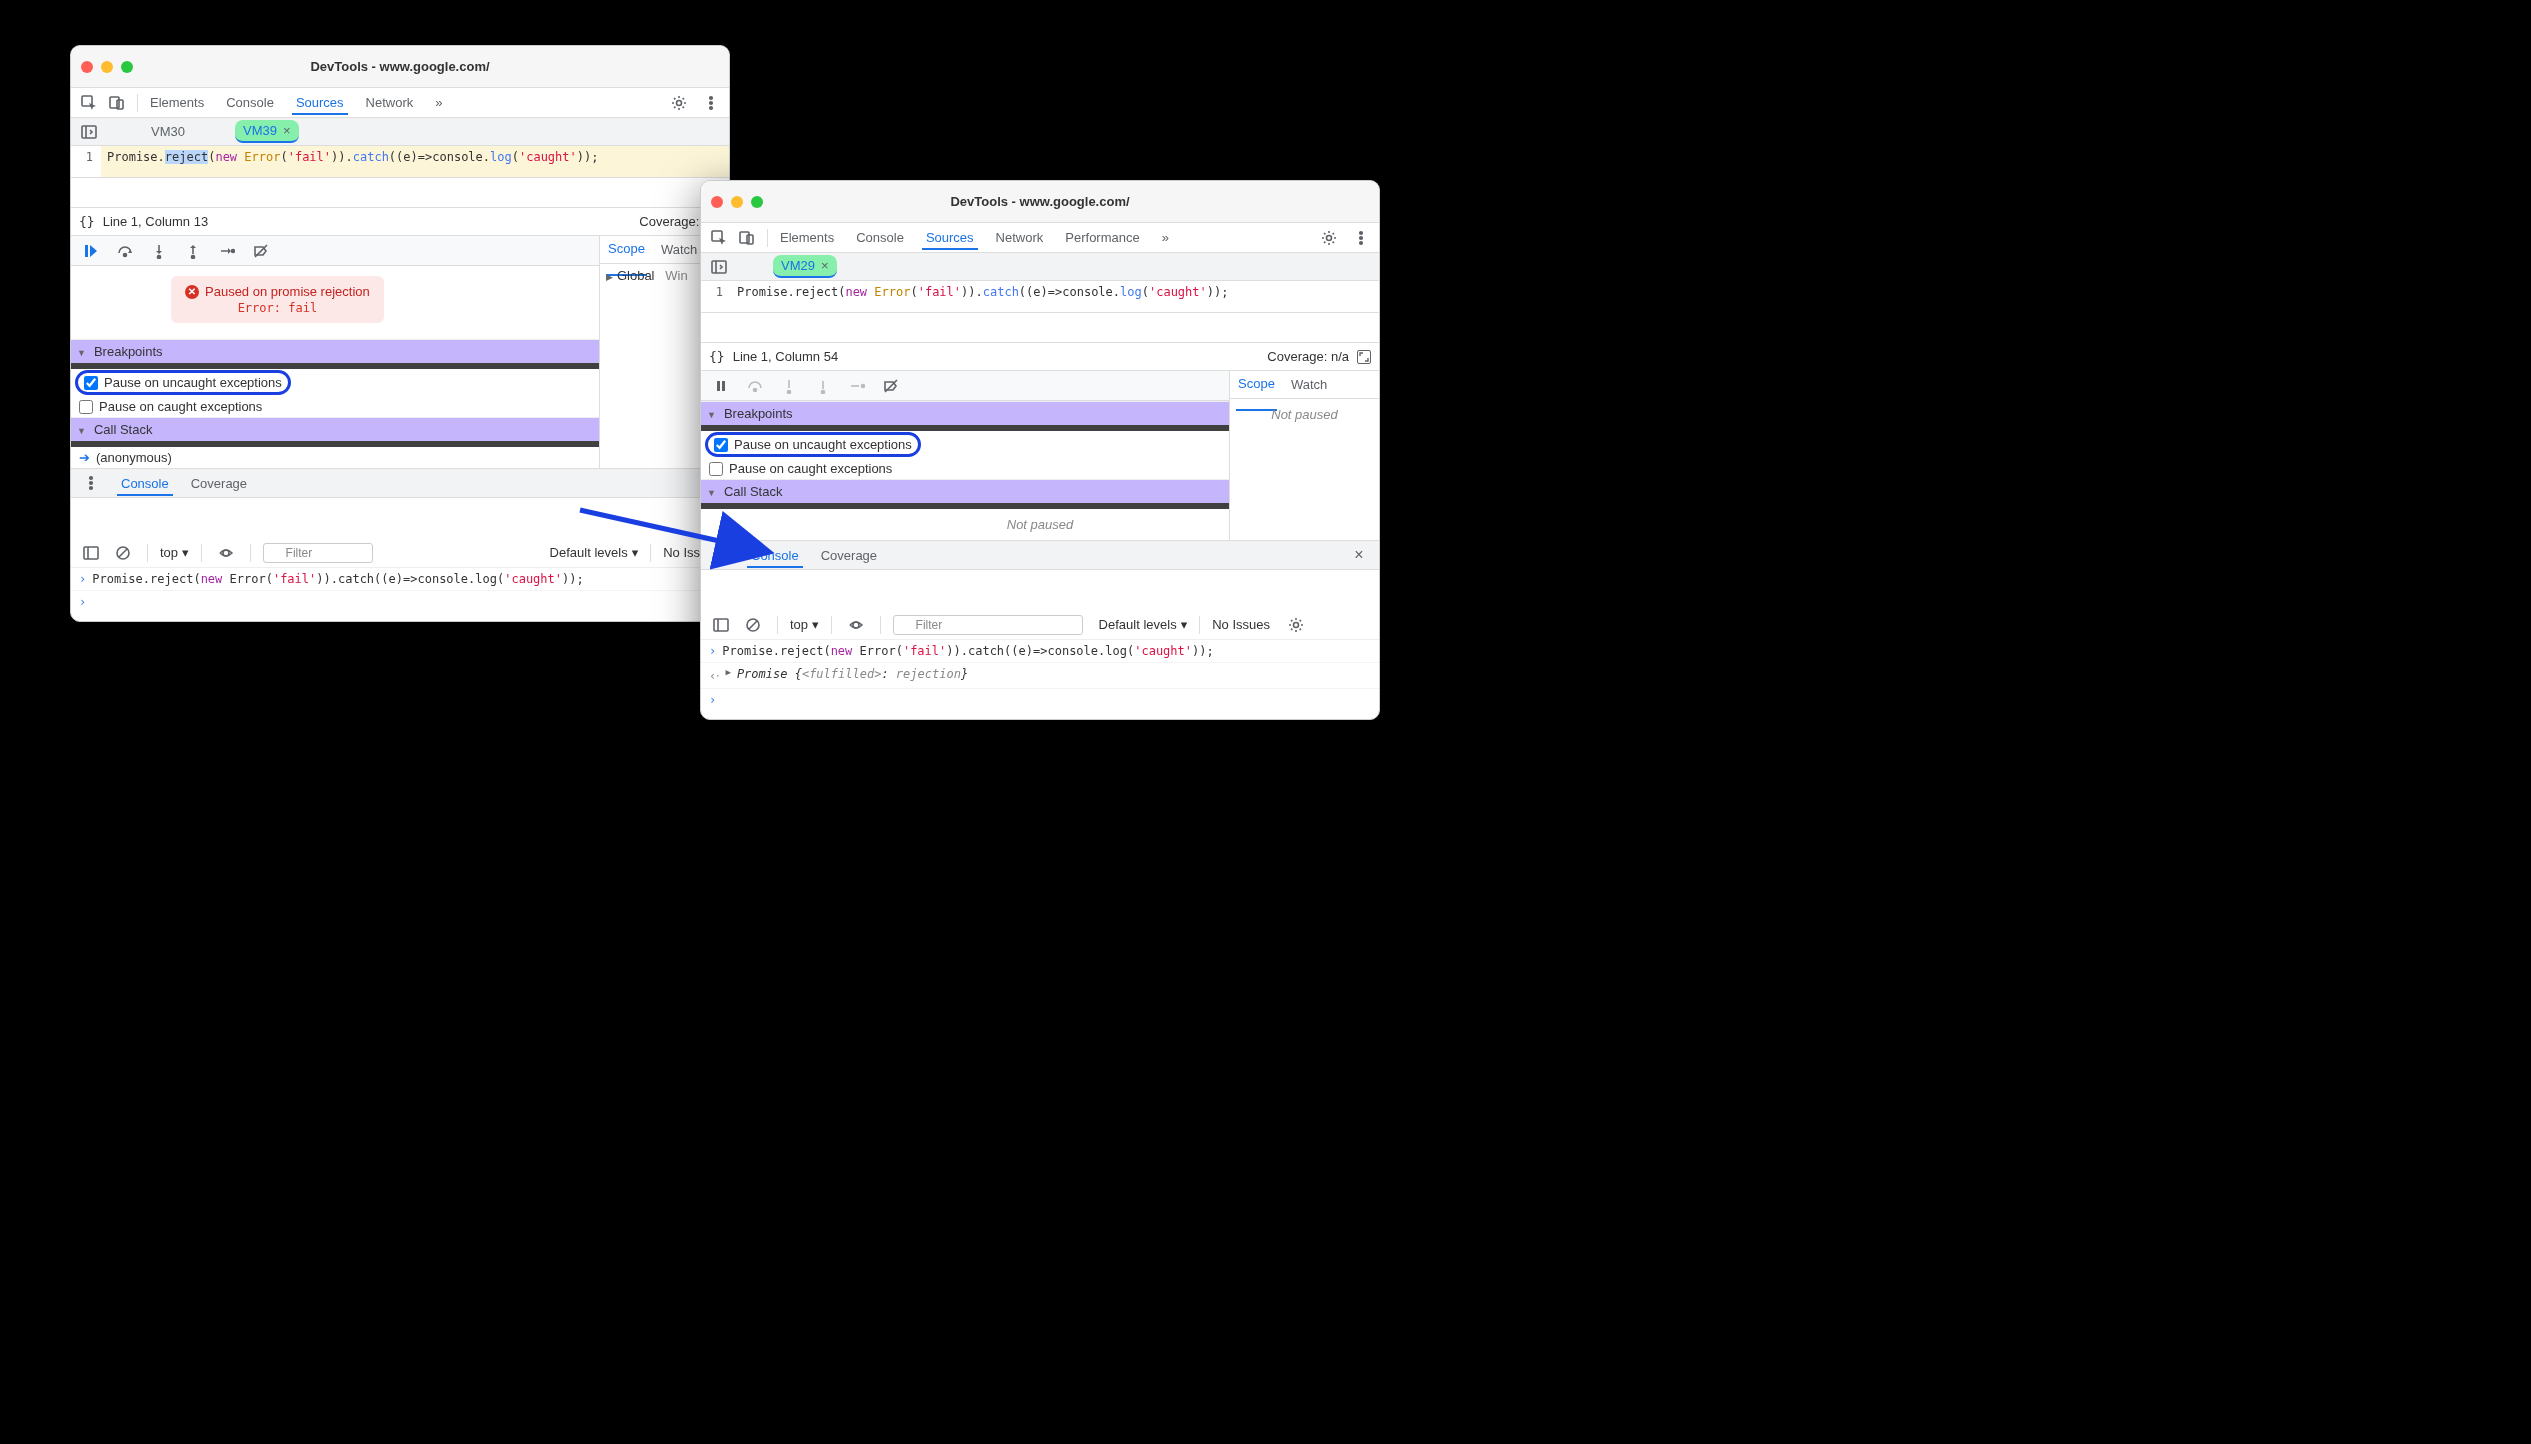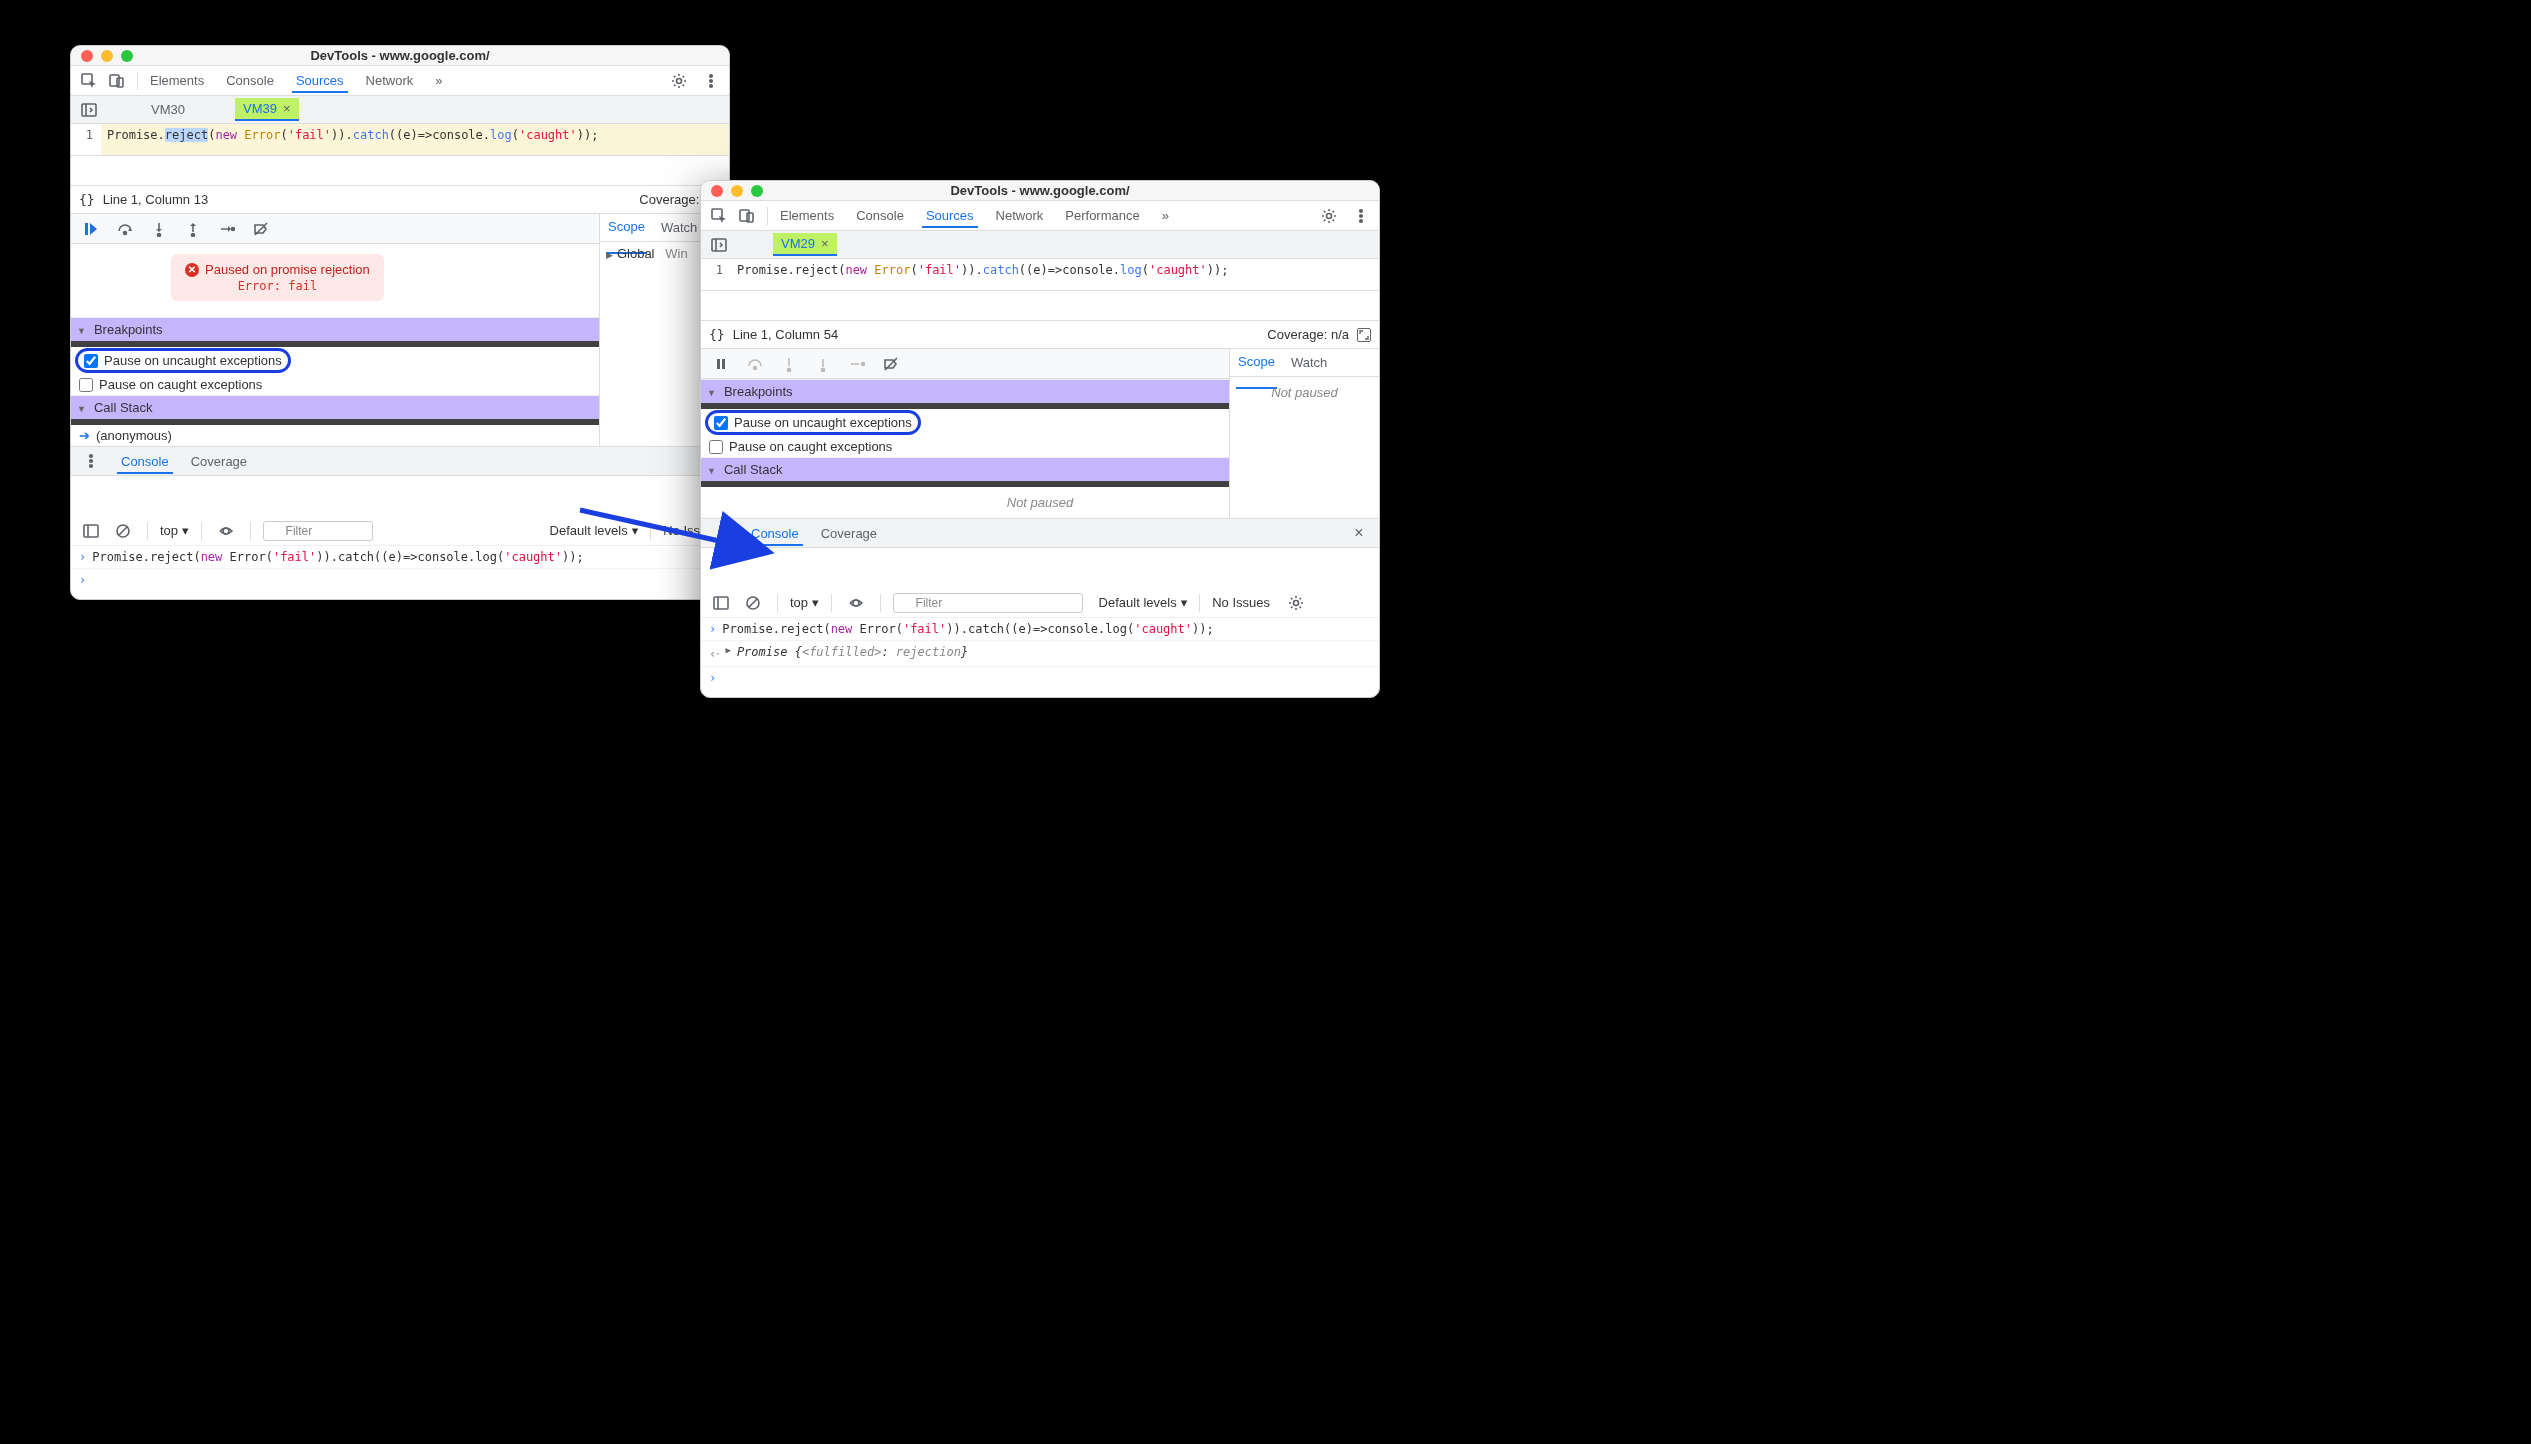--- a/index.html
+++ b/index.html
@@ -17,21 +17,21 @@
     position: absolute;
     background: #fff;
     border-radius: 10px;
     box-shadow: 0 10px 40px rgba(0,0,0,0.5);
     overflow: hidden;
     border: 1px solid #ccc;
   }
   .win-left { left: 70px; top: 45px; width: 660px; }
   .win-right { left: 700px; top: 180px; width: 680px; }
   .titlebar {
-    height: 20px;
+    height: 42px;
     background: #f6f6f6;
     border-bottom: 1px solid #ddd;
     display: flex;
     align-items: center;
     padding: 0 10px;
     position: relative;
   }
   .traffic { display: flex; gap: 8px; position:absolute; left:10px; }
   .dot { width: 12px; height: 12px; border-radius: 50%; }
   .dot.red { background:#ff5f57; }
@@ -63,21 +63,21 @@
     height: 28px;
     display:flex;
     align-items:center;
     gap: 6px;
     padding: 0 6px;
     border-bottom:1px solid #ddd;
     background:#f1f3f4;
   }
   .file-tab { display:flex; align-items:flex-start; gap:6px; padding:3px 8px; font-size:13px;margin-left:36px; }
   .file-tab.inactive { color:#5f6368; }
-  .file-tab.active { color:#1a73e8; background:#bef264; border-bottom:2px solid #1a73e8; }
+  .file-tab.active { color:#1a73e8; background:#86efac; border-bottom:2px solid #1a73e8;border-radius:8px; }
   .close-x { font-size:13px; color:#5f6368; }
   .editor {
     background:#fff;
     display:flex;
     border-bottom:1px solid #ddd;
     min-height:32px;
   }
   .gutter {
     width:30px;
     background:#fff;

